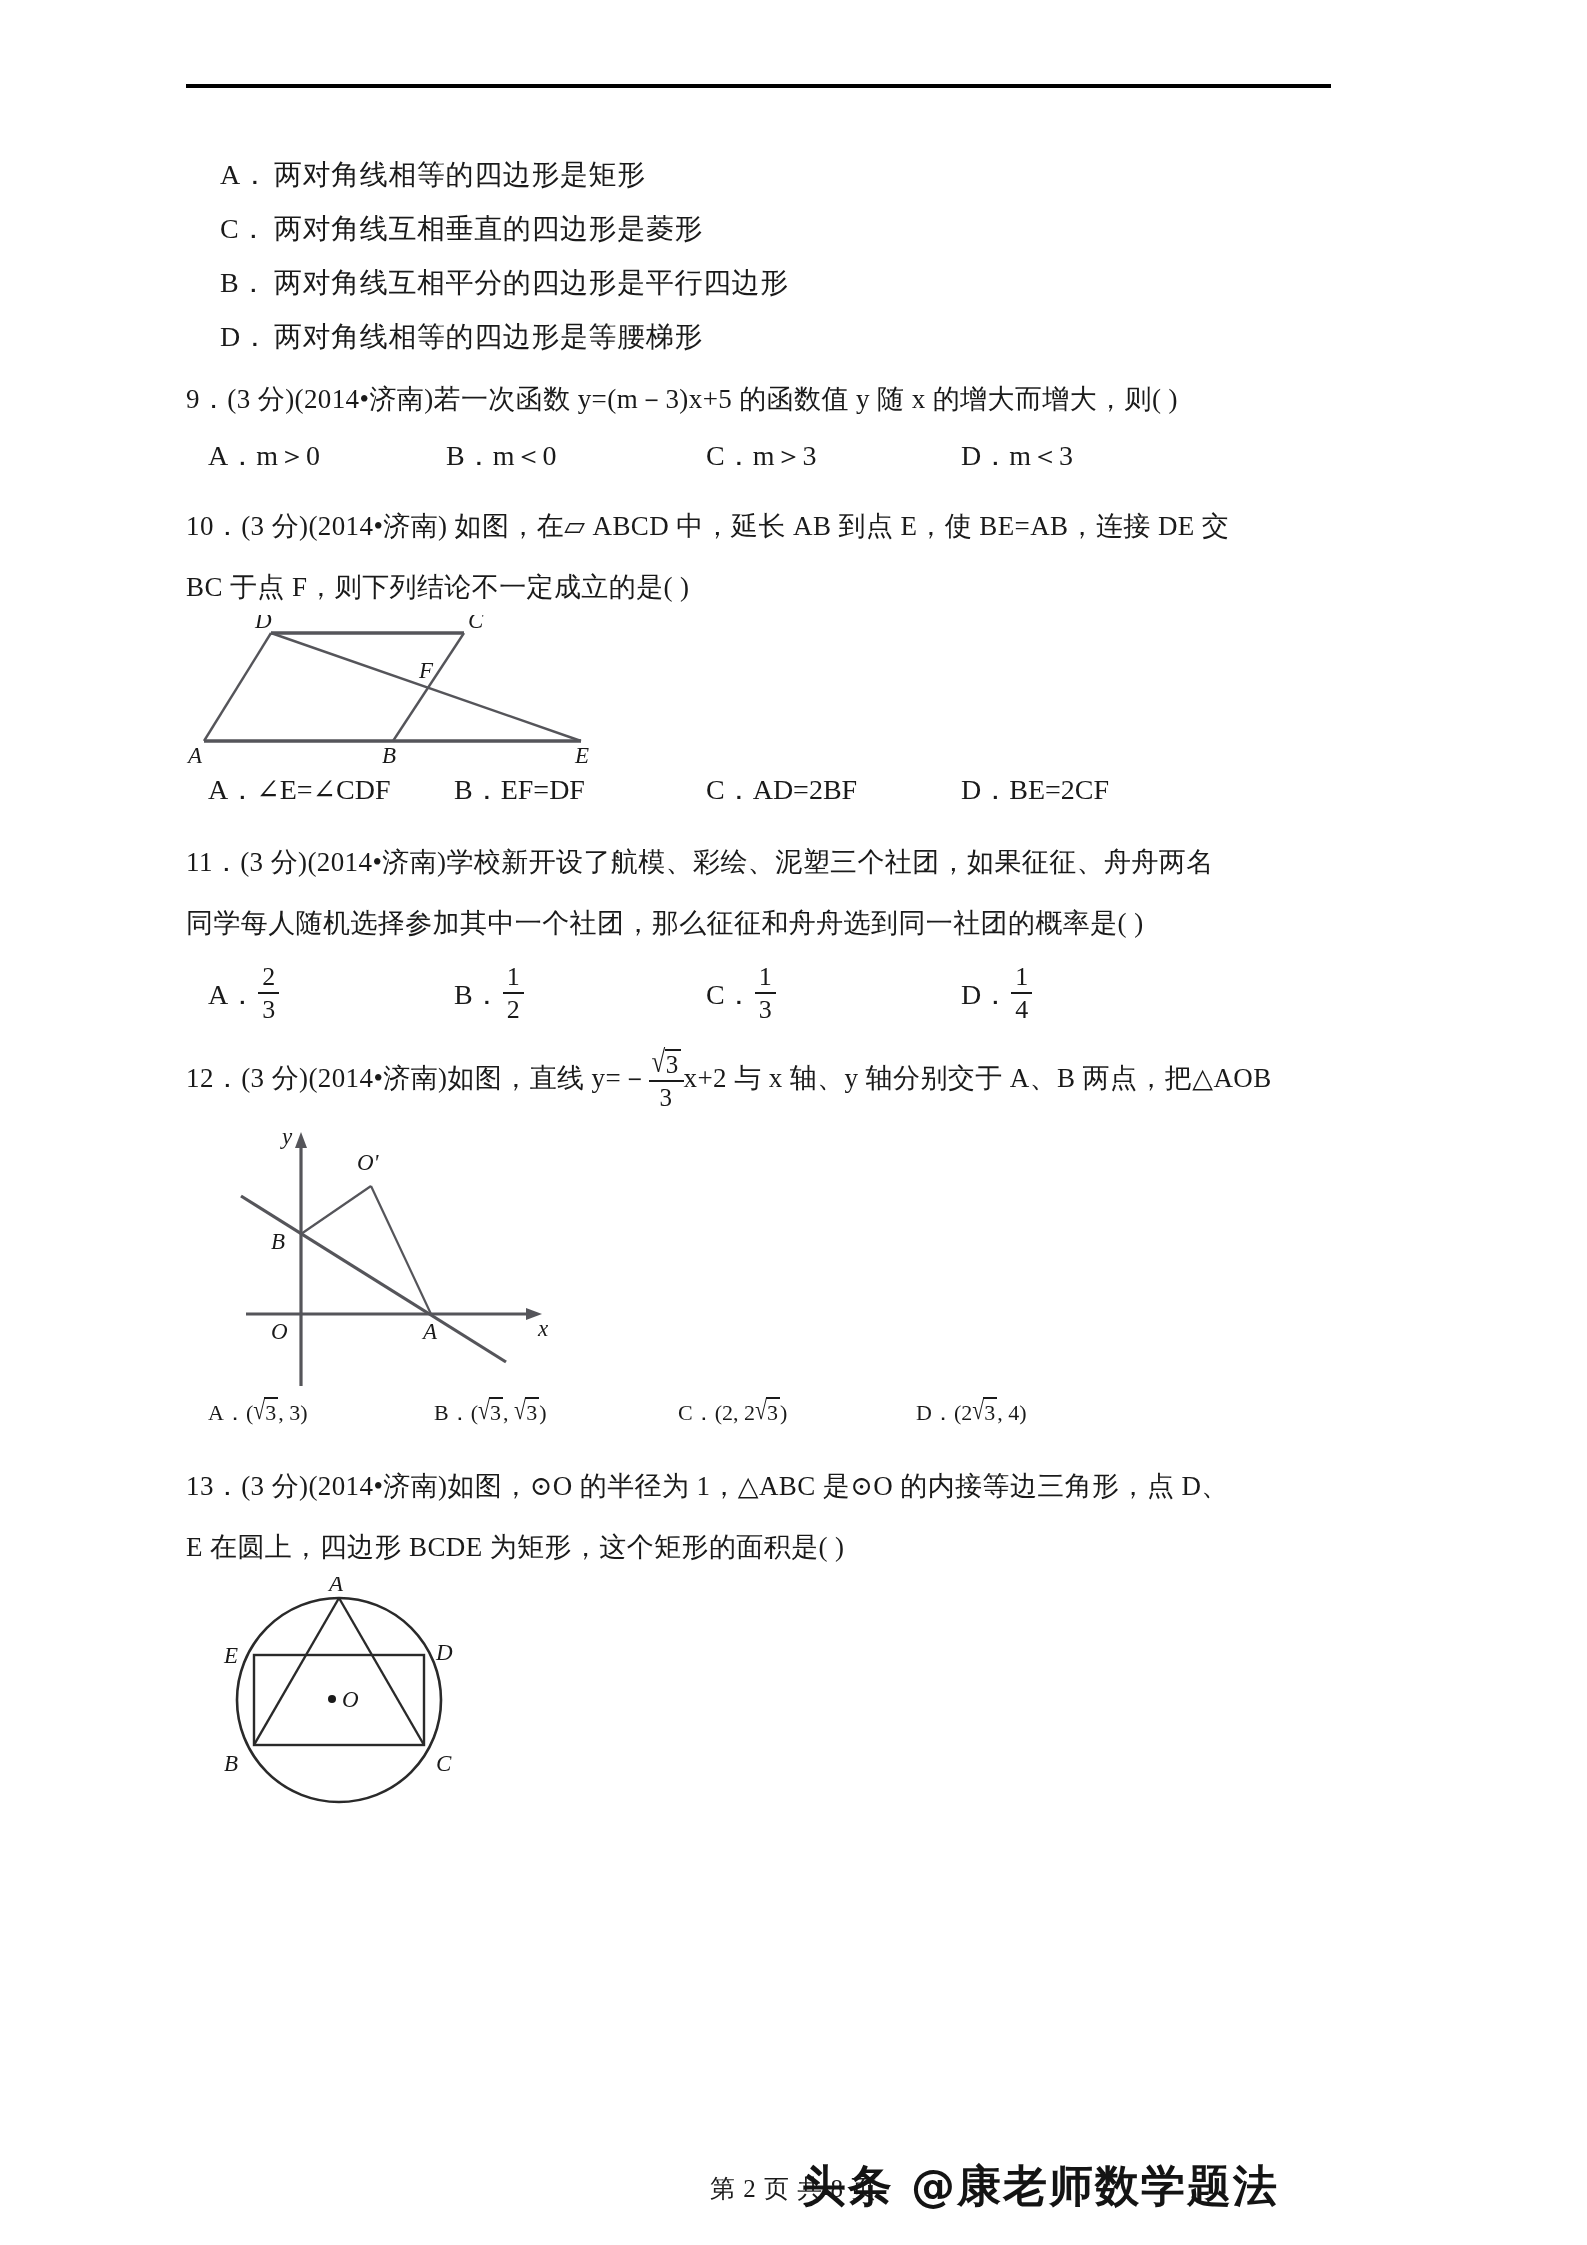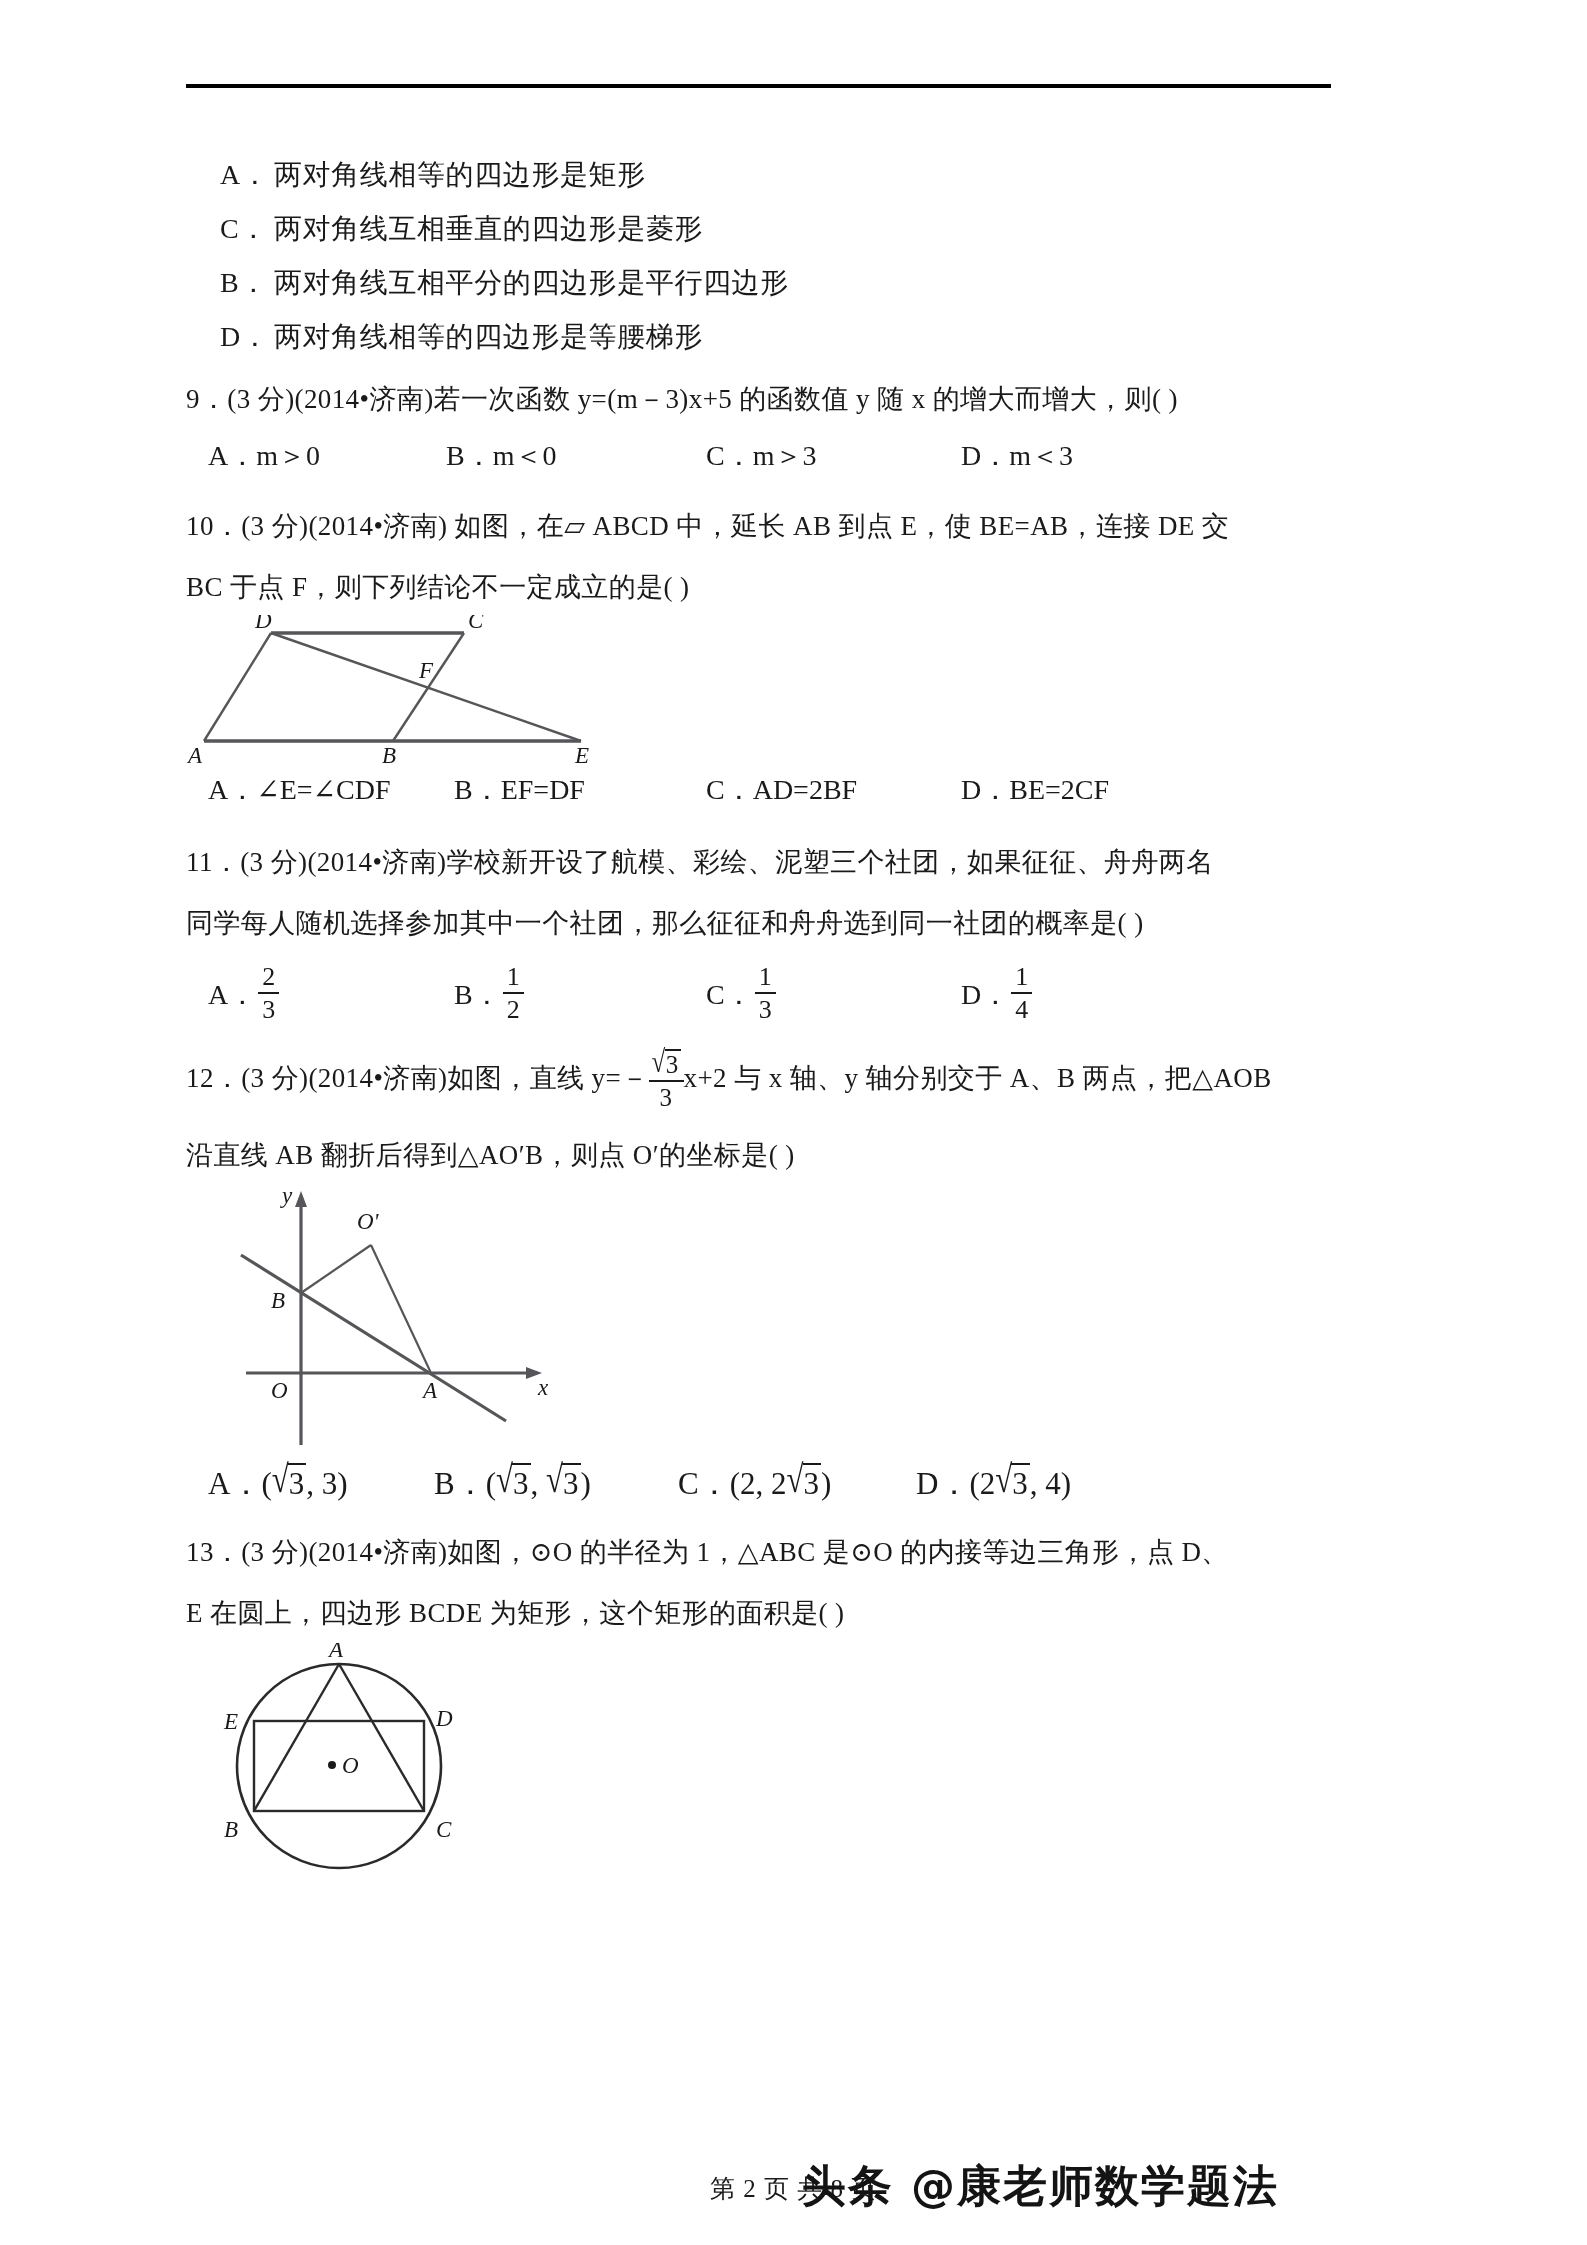--- a/index.html
+++ b/index.html
@@ -221,21 +221,20 @@
         <span class="ch" style="left:775px;">
           <span>D．</span><span class="frac"><span class="num">1</span><span class="bar"></span><span class="den">4</span></span>
         </span>
       </div>
     </div>
 
     <div>
       <div class="qline" style="margin-top:0; line-height:1.0;">
         <span>12．(3 分)(2014•济南)如图，直线 y=－</span><span class="frac-inline"><span class="num"><span class="sqrt"><span class="rad">√</span><span class="body">3</span></span></span><span class="bar"></span><span class="den">3</span></span><span>x+2 与 x 轴、y 轴分别交于 A、B 两点，把△AOB</span>
       </div>
-      <div class="qline" style="margin-top:32px;">沿直线 AB 翻折后得到△AO′B，则点 O′的坐标是(        )</div>
 
       <div class="fig" style="margin-top:14px; padding-left:52px;">
         <svg width="330" height="262" viewBox="0 0 330 262">
 
           <line x1="63" y1="262" x2="63" y2="20" stroke="#55555a" stroke-width="3.2"></line>
           <polygon points="63,8 57,24 69,24" fill="#55555a"></polygon>
 
           <line x1="8" y1="190" x2="292" y2="190" stroke="#55555a" stroke-width="3.2"></line>
           <polygon points="304,190 288,184 288,196" fill="#55555a"></polygon>
 
@@ -246,21 +245,21 @@
           <line x1="133" y1="62" x2="193" y2="190" stroke="#55555a" stroke-width="2.2"></line>
           <text x="33" y="125" font-size="23">B</text>
           <text x="119" y="46" font-size="23">O'</text>
           <text x="185" y="215" font-size="23">A</text>
           <text x="33" y="215" font-size="23">O</text>
           <text x="44" y="20" font-size="23">y</text>
           <text x="300" y="212" font-size="23">x</text>
         </svg>
       </div>
 
-      <div class="choice-row" style="margin-top:18px; font-size:31px;">
+      <div class="choice-row" style="margin-top:11px; font-size:22px;">
         <span class="ch" style="left:22px;">
           <span>A．</span><span>(</span><span class="sqrt"><span class="rad">√</span><span class="body">3</span></span><span>, 3)</span>
         </span>
         <span class="ch" style="left:248px;">
           <span>B．</span><span>(</span><span class="sqrt"><span class="rad">√</span><span class="body">3</span></span><span>, </span><span class="sqrt"><span class="rad">√</span><span class="body">3</span></span><span>)</span>
         </span>
         <span class="ch" style="left:492px;">
           <span>C．</span><span>(2, 2</span><span class="sqrt"><span class="rad">√</span><span class="body">3</span></span><span>)</span>
         </span>
         <span class="ch" style="left:730px;">

